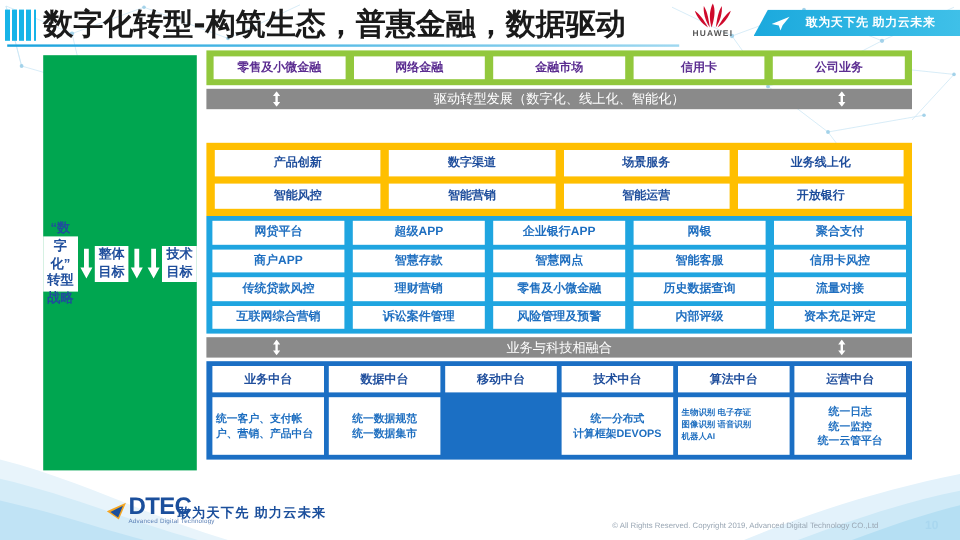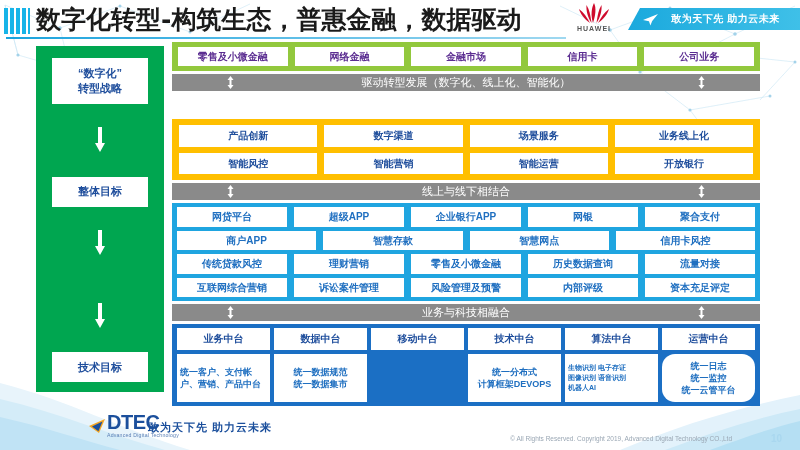--- a/index.html
+++ b/index.html
@@ -48,21 +48,21 @@
   .slogan-arrow { width: 17px; height: 13px; margin-left: 14px; }
   .slogan-text {
     flex: 1; text-align: center; color: #ffffff; font-size: 10px;
     font-weight: bold; letter-spacing: 0.5px; padding-right: 8px;
   }
 
   
   .rail {
     position: absolute; left: 36px; top: 46px; width: 128px; height: 346px;
     background: #00a650;
-    display: flex; flex-direction: column; align-items: center;
+    display: flex; flex-direction: row; align-items: center;
     padding: 12px 0 10px 0;
   }
   .rail-box {
     width: 96px; background: #ffffff; color: #1f4e9c;
     font-size: 11px; font-weight: bold; text-align: center;
     display: flex; align-items: center; justify-content: center;
     line-height: 1.35; padding: 5px 2px;
   }
   .rail-box.tall { height: 46px; }
   .rail-box.short { height: 30px; }
@@ -274,42 +274,34 @@
         <div class="cell orange-cell">业务线上化</div>
       </div>
       <div class="grid-row">
         <div class="cell orange-cell">智能风控</div>
         <div class="cell orange-cell">智能营销</div>
         <div class="cell orange-cell">智能运营</div>
         <div class="cell orange-cell">开放银行</div>
       </div>
     </div>
 
-    <div class="gray-band">
-      <svg class="dbl left" viewBox="0 0 9 13">
-        <path d="M4.5 0 l3 4 h-2 v5 h2 l-3 4 l-3 -4 h2 v-5 h-2 z" fill="#ffffff"></path>
-      </svg>
-      <span>线上与线下相结合</span>
-      <svg class="dbl right" viewBox="0 0 9 13">
-        <path d="M4.5 0 l3 4 h-2 v5 h2 l-3 4 l-3 -4 h2 v-5 h-2 z" fill="#ffffff"></path>
-      </svg>
-    </div>
 
     <div class="blue-block">
       <div class="grid-row">
         <div class="cell blue-cell">网贷平台</div>
         <div class="cell blue-cell">超级APP</div>
         <div class="cell blue-cell">企业银行APP</div>
         <div class="cell blue-cell">网银</div>
         <div class="cell blue-cell">聚合支付</div>
       </div>
       <div class="grid-row">
         <div class="cell blue-cell">商户APP</div>
         <div class="cell blue-cell">智慧存款</div>
         <div class="cell blue-cell">智慧网点</div>
+        <div class="cell blue-cell">智能客服</div>
         <div class="cell blue-cell">信用卡风控</div>
       </div>
       <div class="grid-row">
         <div class="cell blue-cell">传统贷款风控</div>
         <div class="cell blue-cell">理财营销</div>
         <div class="cell blue-cell">零售及小微金融</div>
         <div class="cell blue-cell">历史数据查询</div>
         <div class="cell blue-cell">流量对接</div>
       </div>
       <div class="grid-row">
@@ -351,21 +343,21 @@
 计算框架DEVOPS</div>
         </div>
         <div class="navy-col">
           <div class="navy-head">算法中台</div>
           <div class="navy-body tiny left-align" style="white-space: pre-line;">生物识别 电子存证
 图像识别 语音识别
 机器人AI</div>
         </div>
         <div class="navy-col">
           <div class="navy-head">运营中台</div>
-          <div class="navy-body" style="white-space: pre-line; border-radius: 13px;">统一日志
+          <div class="navy-body" style="white-space: pre-line;">统一日志
 统一监控
 统一云管平台</div>
         </div>
       </div>
     </div>
 
   </div>
 
   <div class="footer-logo">
     <svg class="dtec-mark" viewBox="0 0 18 16">

